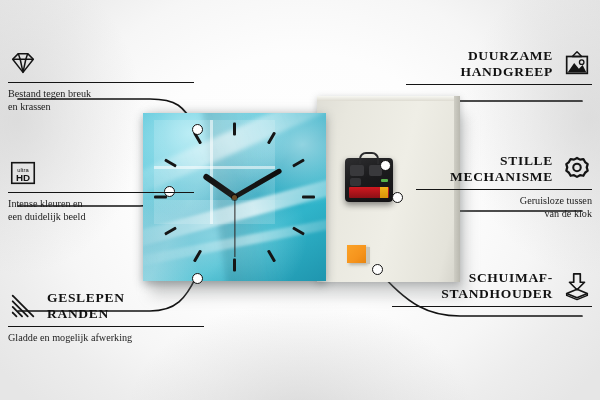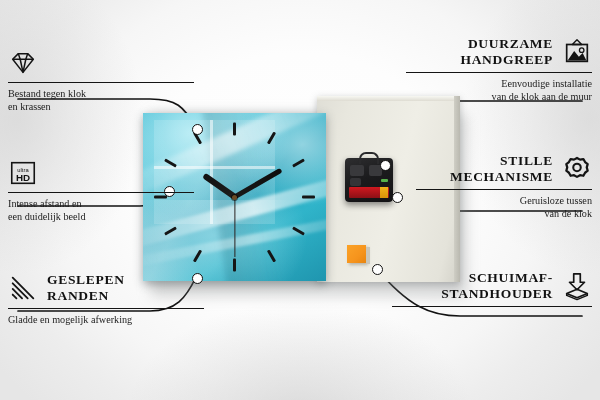--- a/index.html
+++ b/index.html
@@ -49,22 +49,22 @@
   }
   .fsub{
     font-family:"Liberation Serif", serif;
     font-size:10.2px;line-height:1.28;color:#1c1c1c;
     white-space:pre-line;
   }
 
   
   #f-glass   {top:48px;}
   #f-print   {top:158px;}
-  #f-edges   {top:272px;}
-  #f-handle  {top:36px;}
+  #f-edges   {top:290px;}
+  #f-handle  {top:48px;}
   #f-mech    {top:153px;}
   #f-foam    {top:270px;text-align:right;}
 
   #f-glass  .frule{width:186px;}
   #f-print  .frule{width:186px;}
   #f-edges  .frule{width:196px;}
   #f-handle .frule{width:186px;margin-left:auto;}
   #f-mech   .frule{width:176px;margin-left:auto;}
   #f-foam   .frule{width:200px;margin-left:auto;}
 
@@ -326,36 +326,36 @@
           <g fill="none" stroke="#141414" stroke-width="1.6" stroke-linejoin="round">
             <path d="M5 12 L11 6 H21 L27 12 L16 26 Z"></path>
             <path d="M5 12 H27"></path>
             <path d="M11 6 L13 12 L16 26"></path>
             <path d="M21 6 L19 12 L16 26"></path>
           </g>
         </svg>
       </span>
     </div>
     <div class="frule"></div>
-    <div class="fsub">Bestand tegen klok
+    <div class="fsub">Bestand tegen breuk
 en krassen</div>
   </div>
 
   <div class="feature left" id="f-print">
     <div class="fhead">
       <span class="ficon">
         <svg viewBox="0 0 32 32">
           <rect x="4" y="5" width="24" height="22" fill="none" stroke="#141414" stroke-width="1.7"></rect>
           <text x="16" y="14.5" text-anchor="middle" font-family="Liberation Sans, sans-serif" font-size="6.2" fill="#141414">ultra</text>
           <text x="16" y="24" text-anchor="middle" font-family="Liberation Sans, sans-serif" font-size="10.5" font-weight="bold" fill="#141414">HD</text>
         </svg>
       </span>
     </div>
     <div class="frule"></div>
-    <div class="fsub">Intense afstand en
+    <div class="fsub">Intense kleuren en
 een duidelijk beeld</div>
   </div>
 
   <div class="feature left" id="f-edges">
     <div class="fhead">
       <span class="ficon">
         <svg viewBox="0 0 32 32">
           <g stroke="#141414" stroke-width="1.9" stroke-linecap="round">
             <line x1="5" y1="5" x2="27" y2="27"></line>
             <line x1="5" y1="11" x2="21" y2="27"></line>
@@ -378,22 +378,20 @@
           <path d="M16 3 L11 8 H21 Z" fill="none" stroke="#141414" stroke-width="1.5" stroke-linejoin="round"></path>
           <rect x="5" y="8" width="22" height="18" fill="none" stroke="#141414" stroke-width="1.8"></rect>
           <circle cx="21" cy="14" r="2.4" fill="none" stroke="#141414" stroke-width="1.4"></circle>
           <path d="M6 25 L13 15 L18 21 L22 17 L26 25 Z" fill="#141414"></path>
         </svg>
       </span>
       <span class="ftitle">DUURZAME
 HANDGREEP</span>
     </div>
     <div class="frule"></div>
-    <div class="fsub">Eenvoudige installatie
-van de klok aan de muur</div>
   </div>
 
   <div class="feature right" id="f-mech">
     <div class="fhead">
       <span class="ficon">
         <svg viewBox="0 0 32 32">
           <g fill="none" stroke="#141414" stroke-width="2.4" stroke-linejoin="round">
             <path d="M16 4.2 L19.2 6 L22.8 5.4 L24.6 8.6 L27.4 10.8 L26.4 14.3 L27.4 17.8
                      L24.6 20 L22.8 23.2 L19.2 22.6 L16 24.4 L12.8 22.6 L9.2 23.2 L7.4 20
                      L4.6 17.8 L5.6 14.3 L4.6 10.8 L7.4 8.6 L9.2 5.4 L12.8 6 Z"></path>

